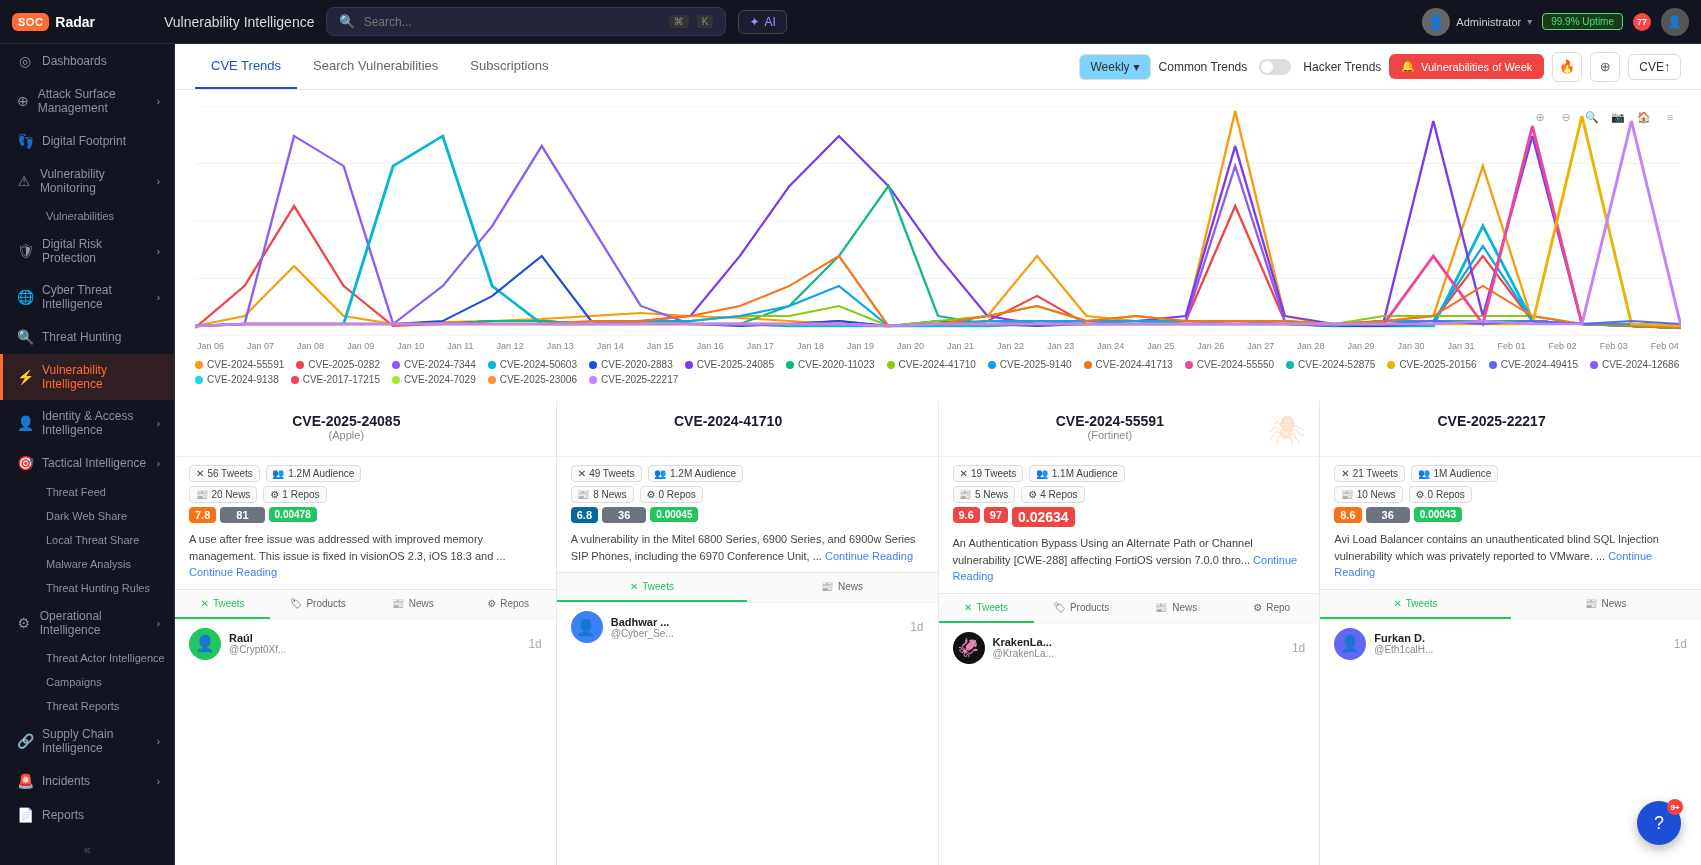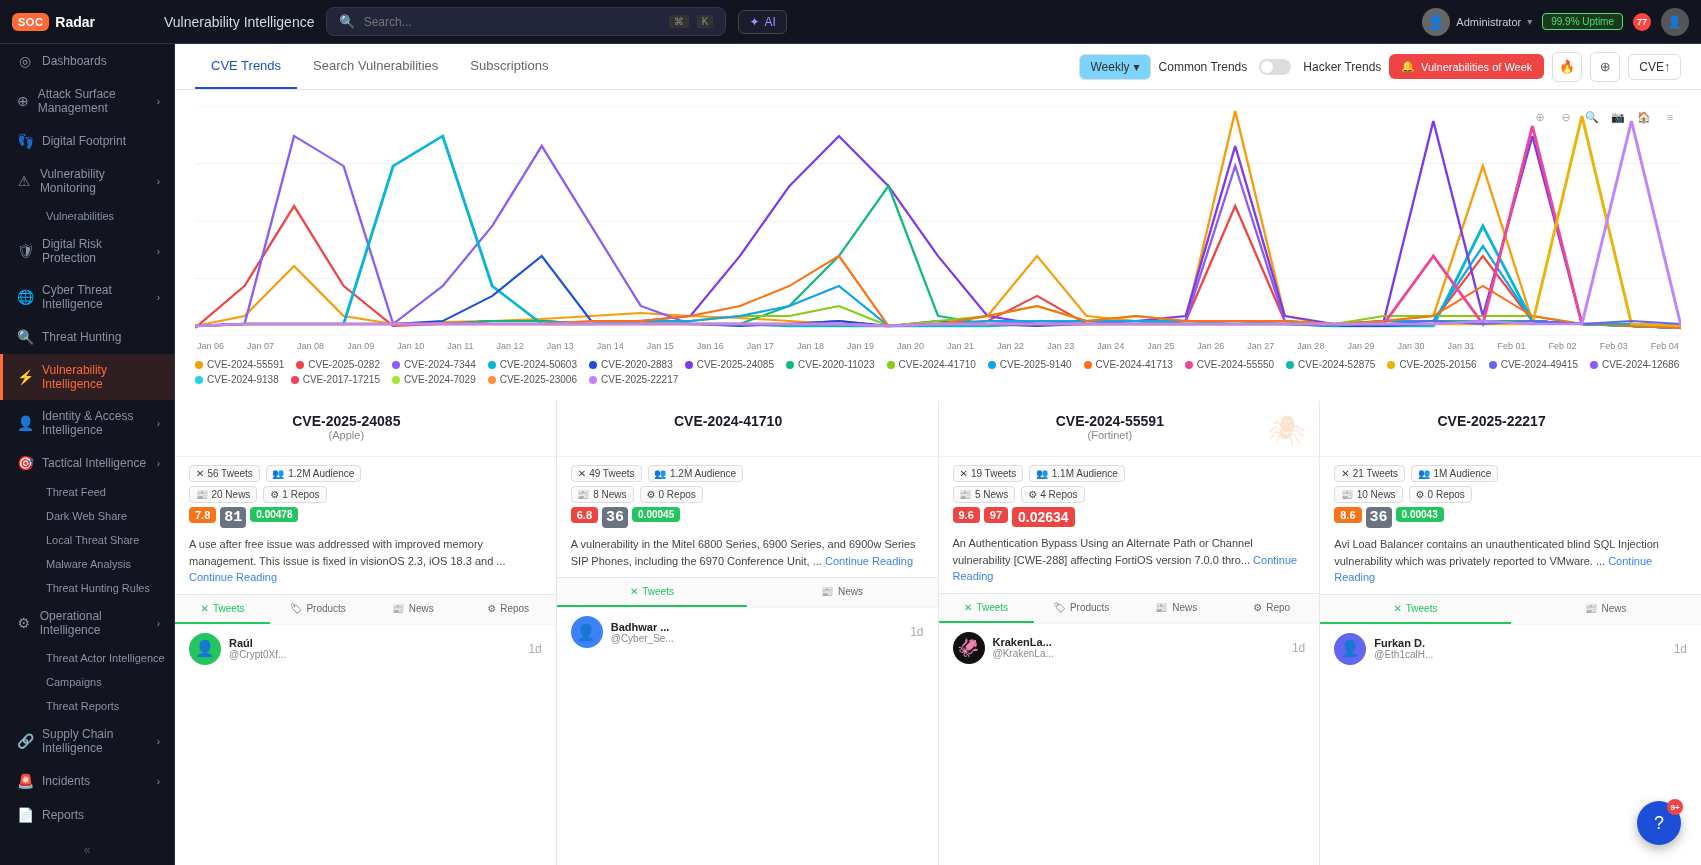--- a/index.html
+++ b/index.html
@@ -70,21 +70,21 @@
     .cve-card { flex: 1; background: #fff; display: flex; flex-direction: column; border-right: 1px solid #e5e7eb; overflow: hidden; }
     .cve-card:last-child { border-right: none; }
     .card-header { padding: 12px 14px 8px; border-bottom: 1px solid #f0f0f0; }
     .card-cve-id { font-size: 14px; font-weight: 700; color: #1a1a2e; text-align: center; }
     .card-vendor { font-size: 11px; color: #888; text-align: center; }
     .card-meta { padding: 8px 14px; }
     .meta-row { display: flex; align-items: center; gap: 6px; margin-bottom: 4px; flex-wrap: wrap; }
     .meta-badge { display: flex; align-items: center; gap: 3px; border: 1px solid #ddd; border-radius: 4px; padding: 2px 6px; font-size: 10px; color: #444; background: #fafafa; }
     .score-badges { display: flex; align-items: flex-start; gap: 4px; margin-top: 4px; }
     .score-red { background: #ef4444; color: #fff; border-radius: 4px; padding: 2px 6px; font-size: 11px; font-weight: 700; }
-    .score-gray { background: #6b7280; color: #fff; border-radius: 4px; padding: 2px 4px; font-size: 15px; font-weight: 700; font-family: Liberation Mono, monospace; }
+    .score-gray { background: #6b7280; color: #fff; border-radius: 4px; padding: 2px 16px; font-size: 11px; font-weight: 700; }
     .score-green { background: #22c55e; color: #fff; border-radius: 4px; padding: 2px 6px; font-size: 10px; font-weight: 600; }
     .score-orange { background: #f97316; color: #fff; border-radius: 4px; padding: 2px 6px; font-size: 11px; font-weight: 700; }
     .card-desc { padding: 0 14px 8px; font-size: 11px; color: #444; line-height: 1.5; }
     .continue-link { color: #3b82f6; cursor: pointer; font-size: 11px; }
 
     
     .card-tabs { display: flex; border-top: 1px solid #e5e7eb; background: #fafafa; flex-shrink: 0; }
     .card-tab { flex: 1; display: flex; align-items: center; justify-content: center; gap: 4px; padding: 8px 4px; font-size: 10px; color: #666; cursor: pointer; border-bottom: 2px solid transparent; }
     .card-tab.active { color: #22c55e; border-bottom-color: #22c55e; }
 
@@ -532,21 +532,21 @@
             <span class="meta-badge">
               <span>📰</span>
               <span>8 News</span>
             </span>
             <span class="meta-badge">
               <span>⚙</span>
               <span>0 Repos</span>
             </span>
           </div>
           <div class="score-badges">
-            <span class="score-orange" style="background:#ef4444;">6.8</span>
+            <span class="score-orange" style="background:#0369a1;">6.8</span>
             <span class="score-gray">36</span>
             <span class="score-green">0.00045</span>
           </div>
         </div>
         <div class="card-desc">
           <span>A vulnerability in the Mitel 6800 Series, 6900 Series, and 6900w Series SIP Phones, including the 6970 Conference Unit, ...</span>
           <span class="continue-link">Continue Reading</span>
         </div>
         <div class="card-tabs">
           <div class="card-tab active">

